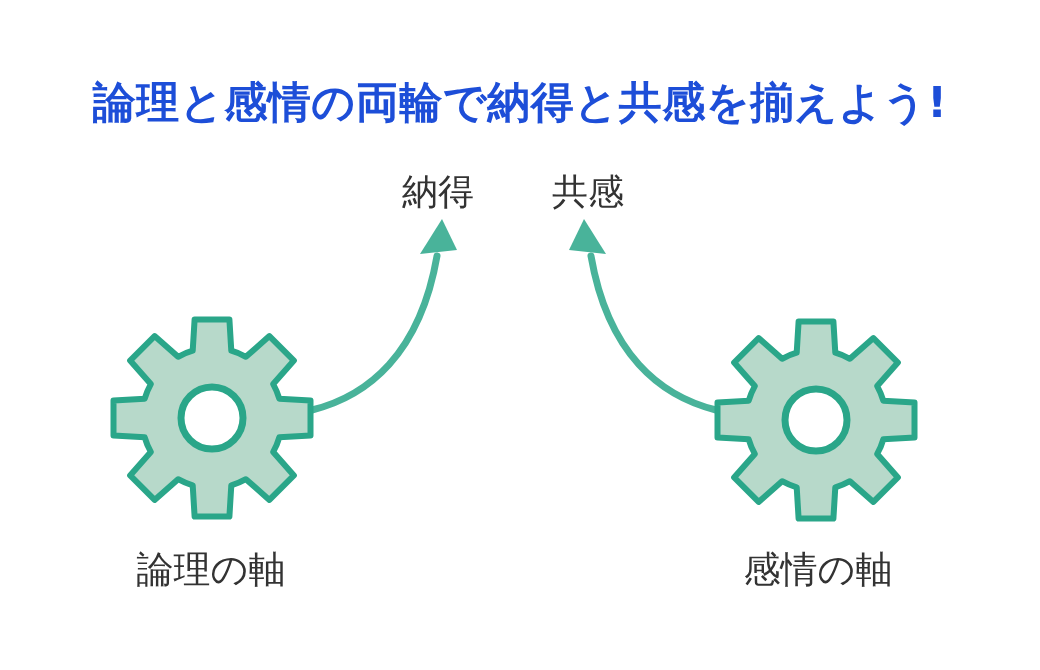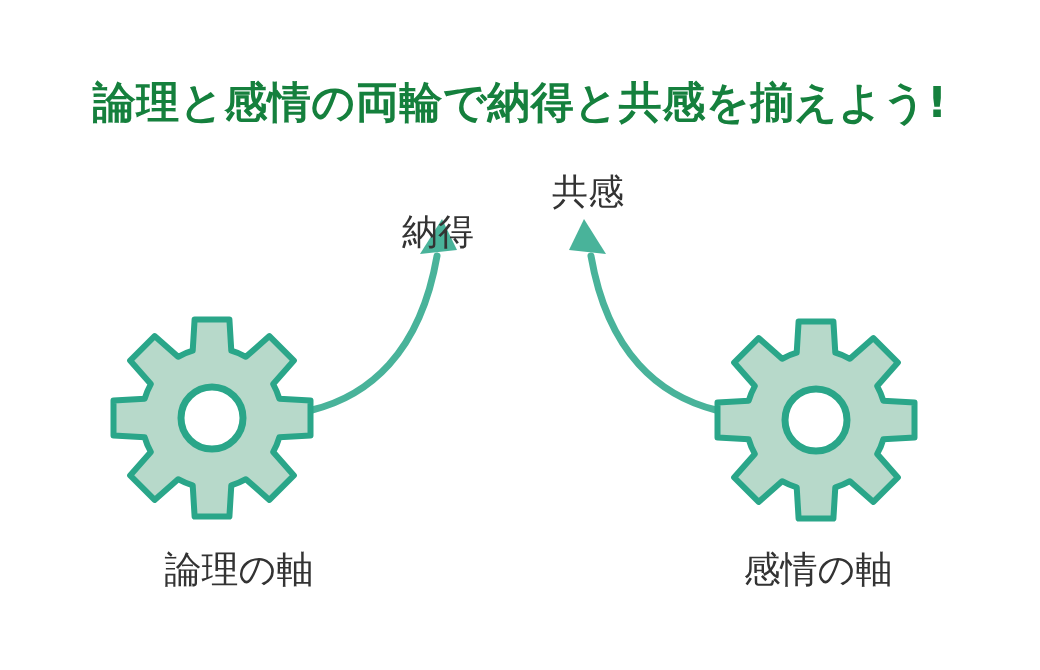--- a/index.html
+++ b/index.html
@@ -16,43 +16,43 @@
   }
   .title {
     position: absolute;
     left: 0; right: 0;
     top: 74px;
     margin: 0;
     text-align: center;
     font-size: 43px;
     font-weight: 800;
     letter-spacing: 0.5px;
-    color: #15803d;
+    color: #1d4ed8;
   }
   .arrow-label {
     position: absolute;
     top: 168px;
     transform: translateX(-50%);
     font-size: 36px;
     font-weight: 500;
     color: #333333;
     white-space: nowrap;
   }
-  .arrow-label.nattoku { left: 438px; margin-top: 40px; }
+  .arrow-label.nattoku { left: 438px; }
   .arrow-label.kyokan  { left: 588px; }
   .gear-label {
     position: absolute;
     top: 545px;
     transform: translateX(-50%);
     font-size: 37px;
     font-weight: 500;
     color: #333333;
     white-space: nowrap;
   }
-  .gear-label.logic   { left: 211px; margin-left: 28px; }
+  .gear-label.logic   { left: 211px; }
   .gear-label.emotion { left: 818px; text-align: right; }
   svg.scene {
     position: absolute;
     left: 0; top: 0;
   }
 </style>
 </head>
 <body>
 
 <div class="canvas">

